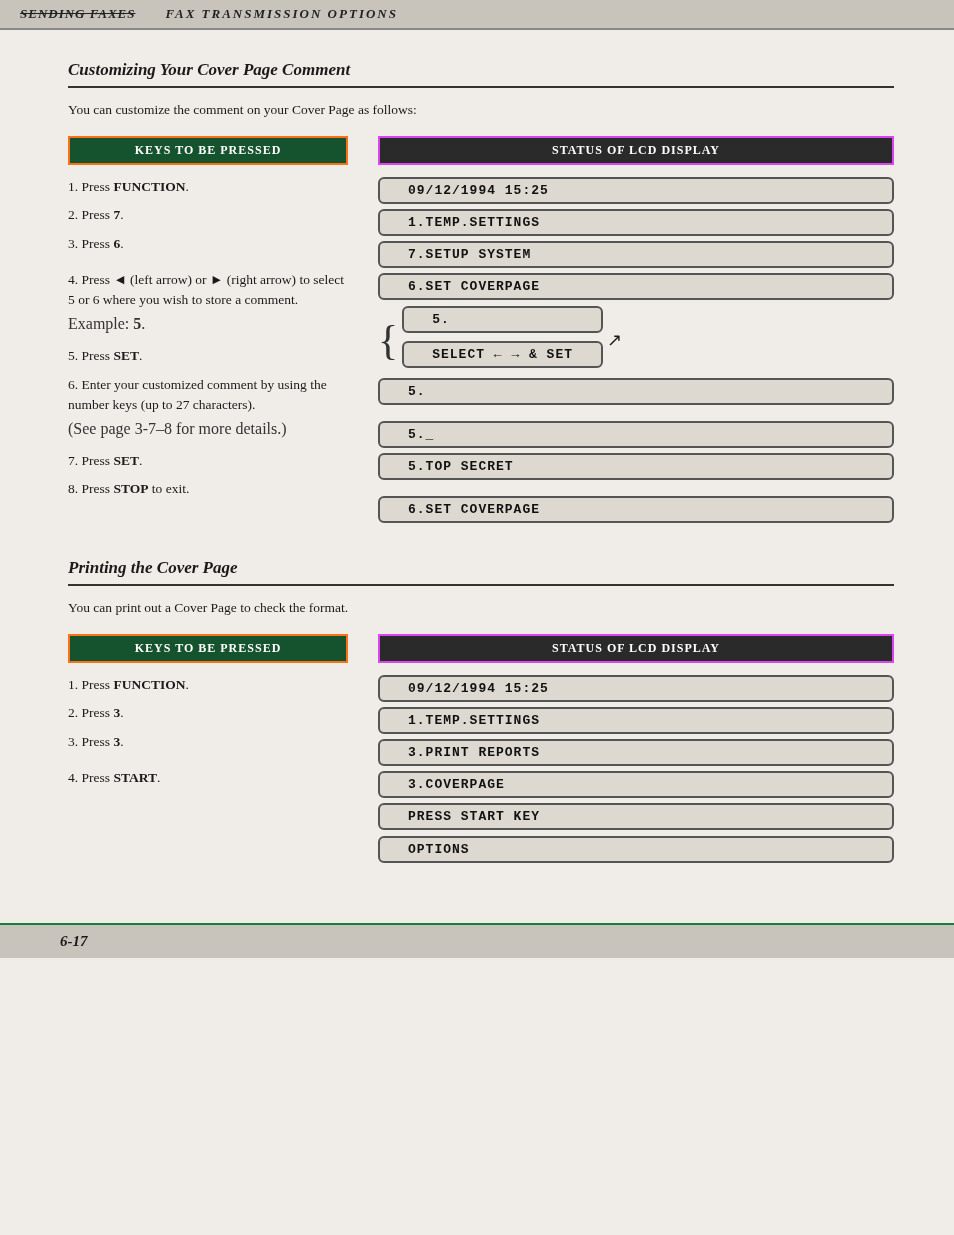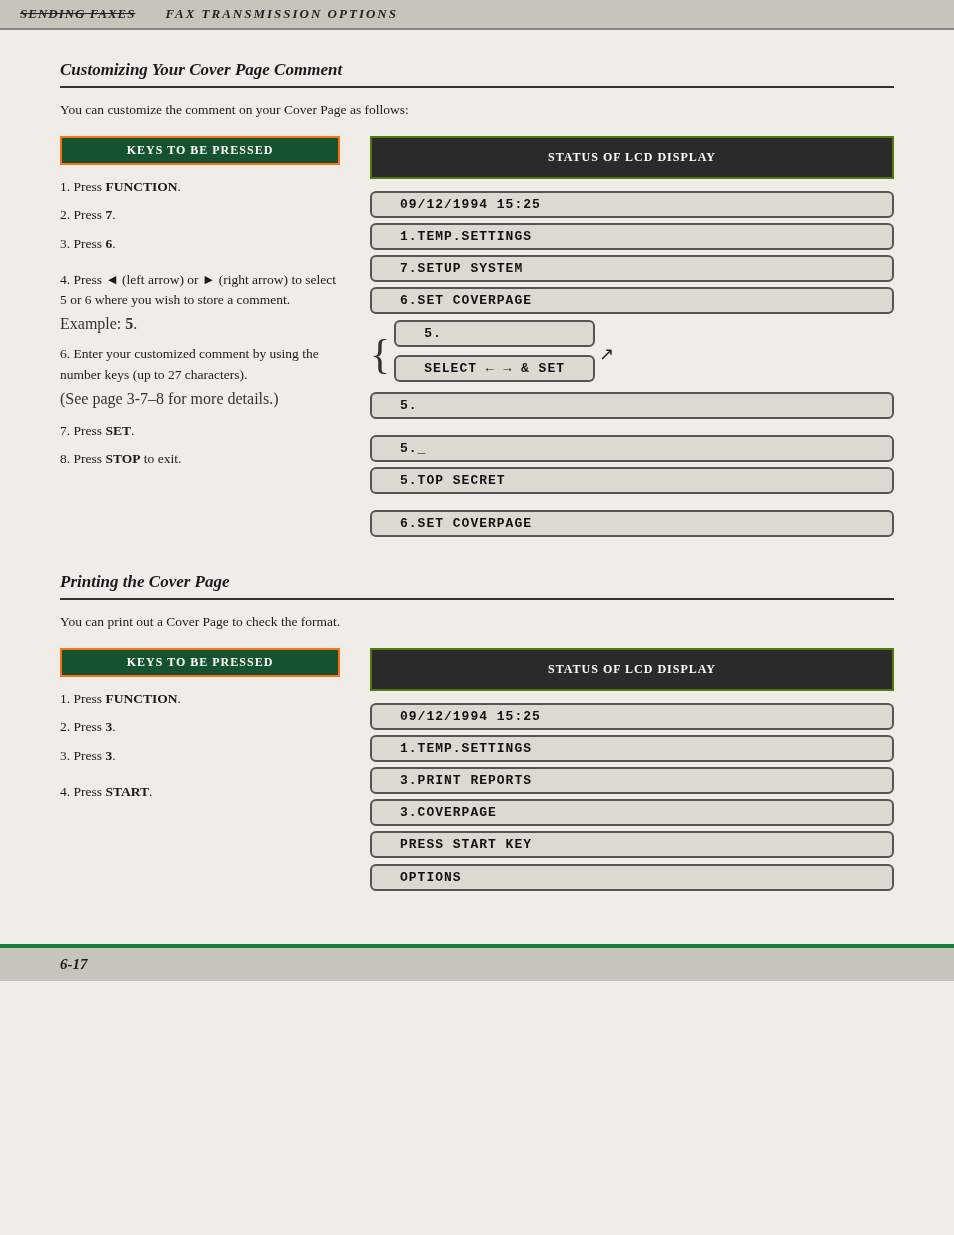--- a/index.html
+++ b/index.html
@@ -43,20 +43,21 @@
       font-size: 13px;
       font-style: italic;
       font-weight: bold;
       letter-spacing: 2px;
       margin-left: 30px;
       color: #222;
     }
 
     .main-content {
       padding: 20px 60px 20px 60px;
+      margin-left: 8px;
     }
 
     
     .section-title {
       font-size: 17px;
       font-weight: bold;
       font-style: italic;
       margin-bottom: 6px;
       margin-top: 10px;
     }
@@ -96,23 +97,23 @@
       margin-bottom: 12px;
       border: 2px solid #f97316;
     }
     .col-header-status {
       background: #2a2a2a;
       color: #fff;
       font-size: 12px;
       font-weight: bold;
       letter-spacing: 1px;
       text-align: center;
-      padding: 12px 10px;
+      padding: 5px 10px;
       margin-bottom: 12px;
-      border: 2px solid #4d7c0f;
+      border: 2px solid #d946ef;
     }
 
     
     .steps-list {
       list-style: none;
       padding: 0;
     }
     .steps-list li {
       font-size: 13.5px;
       margin-bottom: 8px;
@@ -163,23 +164,23 @@
     }
 
     
     .section-gap {
       margin-top: 30px;
     }
 
     
     .footer-bar {
       background: #c8c4bc;
-      border-top: 4px solid #15803d;
+      border-top: 2px solid #15803d;
       padding: 8px 60px;
-      margin-top: 28px;
+      margin-top: 35px;
     }
     .footer-page-num {
       font-size: 15px;
       font-weight: bold;
       font-style: italic;
     }
 
     
     .mt-6 { margin-top: 6px; }
     .mt-10 { margin-top: 10px; }
@@ -204,20 +205,21 @@
 
       <div class="two-col">
 
         <div class="col-left">
           <div class="col-header">KEYS TO BE PRESSED</div>
           <ol class="steps-list">
             <li>1. Press <strong>FUNCTION</strong>.</li>
             <li>2. Press <strong>7</strong>.</li>
             <li>3. Press <strong>6</strong>.</li>
             <li class="mt-16">4. Press ◄ (left arrow) or ► (right arrow) to select 5 or 6 where you wish to store a comment.<br><span class="step-note">Example: <strong>5</strong>.</span></li>
+            <li class="mt-10">5. Press <strong>SET</strong>.</li>
             <li class="mt-6">6. Enter your customized comment by using the number keys (up to 27 characters).<br>
               <span class="step-note">(See page 3-7–8 for more details.)</span>
             </li>
             <li class="mt-10">7. Press <strong>SET</strong>.</li>
             <li class="mt-6">8. Press <strong>STOP</strong> to exit.</li>
           </ol>
         </div>
 
         <div class="col-right">
           <div class="col-header-status">STATUS OF LCD DISPLAY</div>

